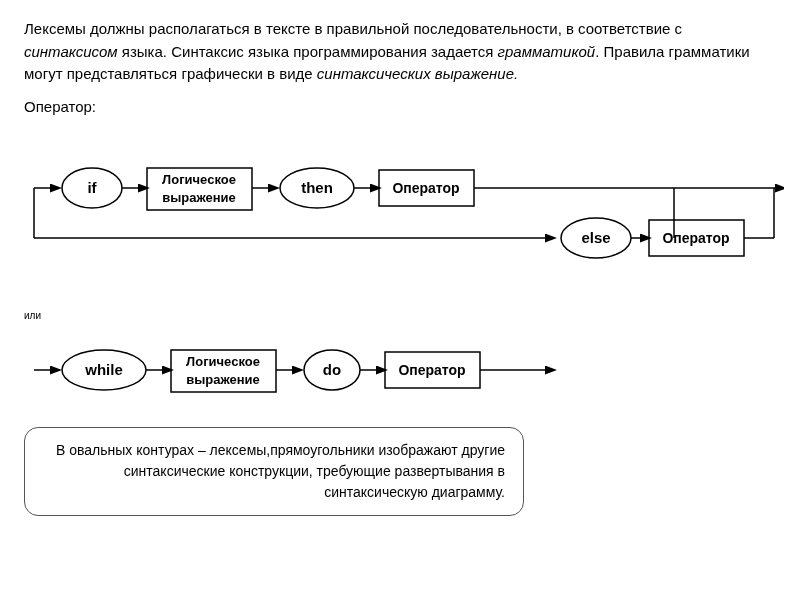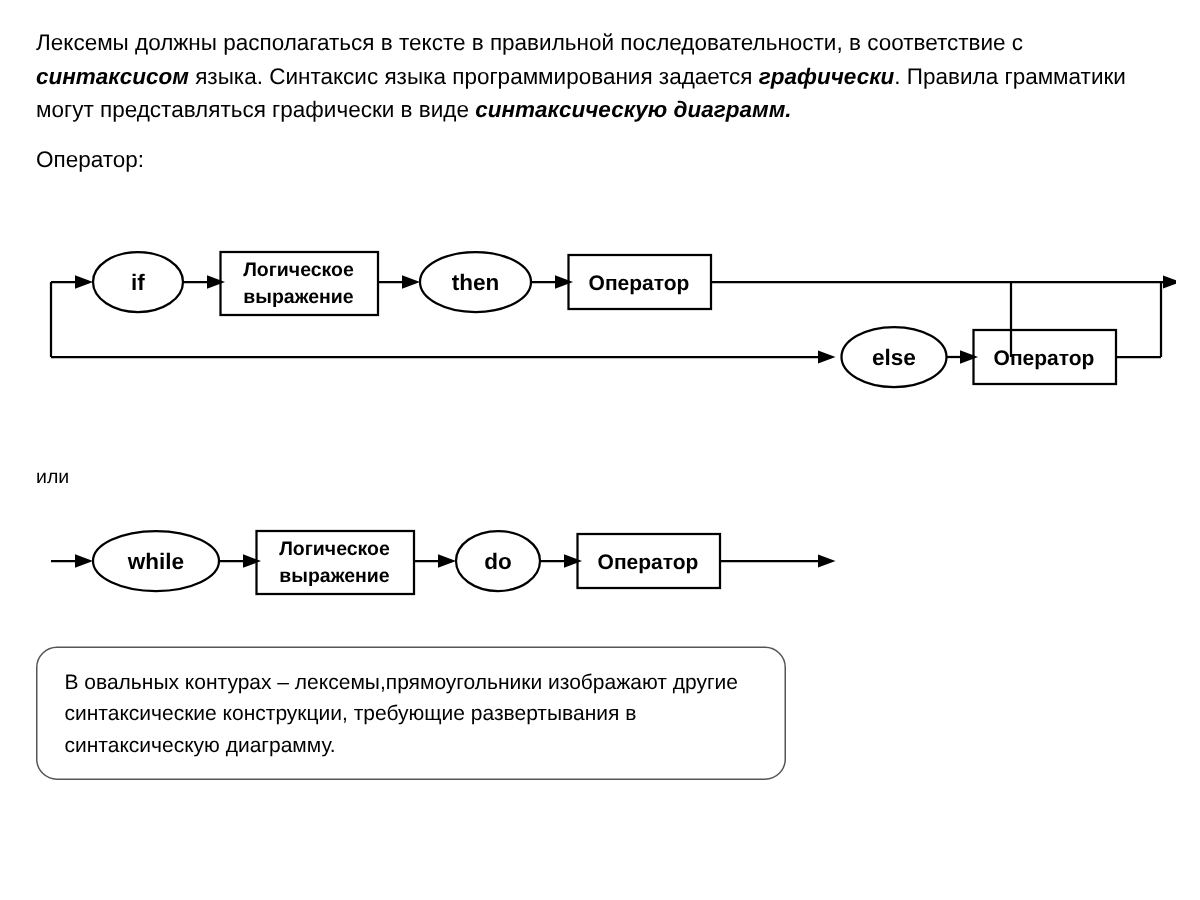--- a/index.html
+++ b/index.html
@@ -9,21 +9,21 @@
       font-size: 15px;
       width: 800px;
       min-height: 600px;
       padding: 18px 24px;
       color: #000;
     }
     .intro-text {
       line-height: 1.5;
       margin-bottom: 12px;
     }
-    .intro-text b { font-weight: bold; font-style: italic; }
+    .intro-text b { font-weight: normal; font-style: italic; }
     .example-label {
       margin-bottom: 8px;
     }
     
     .diagram-area {
       position: relative;
       width: 100%;
       margin-bottom: 12px;
       font-weight: bold;
     }
@@ -32,32 +32,33 @@
     }
     
     .note-box {
       border: 1.5px solid #555;
       border-radius: 14px;
       padding: 12px 18px;
       margin-top: 8px;
       font-size: 14px;
       line-height: 1.5;
       max-width: 500px;
+      text-align: right;
     }
     .ili-label {
-      font-size: 13px;
+      font-size: 10px;
       margin-bottom: 4px;
       margin-top: 4px;
     }
   </style>
 </head>
 <body>
 
 <div class="intro-text">
-  Лексемы должны располагаться в тексте в правильной последовательности, в соответствие с <b>синтаксисом</b> языка. Синтаксис языка программирования задается <b>графически</b>. Правила грамматики могут представляться графически в виде <b>синтаксическую диаграмм.</b>
+  Лексемы должны располагаться в тексте в правильной последовательности, в соответствие с <b>синтаксисом</b> языка. Синтаксис языка программирования задается <b>грамматикой</b>. Правила грамматики могут представляться графически в виде <b>синтаксических выражение.</b>
 </div>
 
 <div class="example-label">
   <span>Оператор:</span>
 </div>
 
 <div class="diagram-area">
   <svg class="diagram" width="760" height="175">
 
     <line x1="10" y1="65" x2="35" y2="65" stroke="#000" stroke-width="1.5" marker-end="url(#arrow)"></line>

